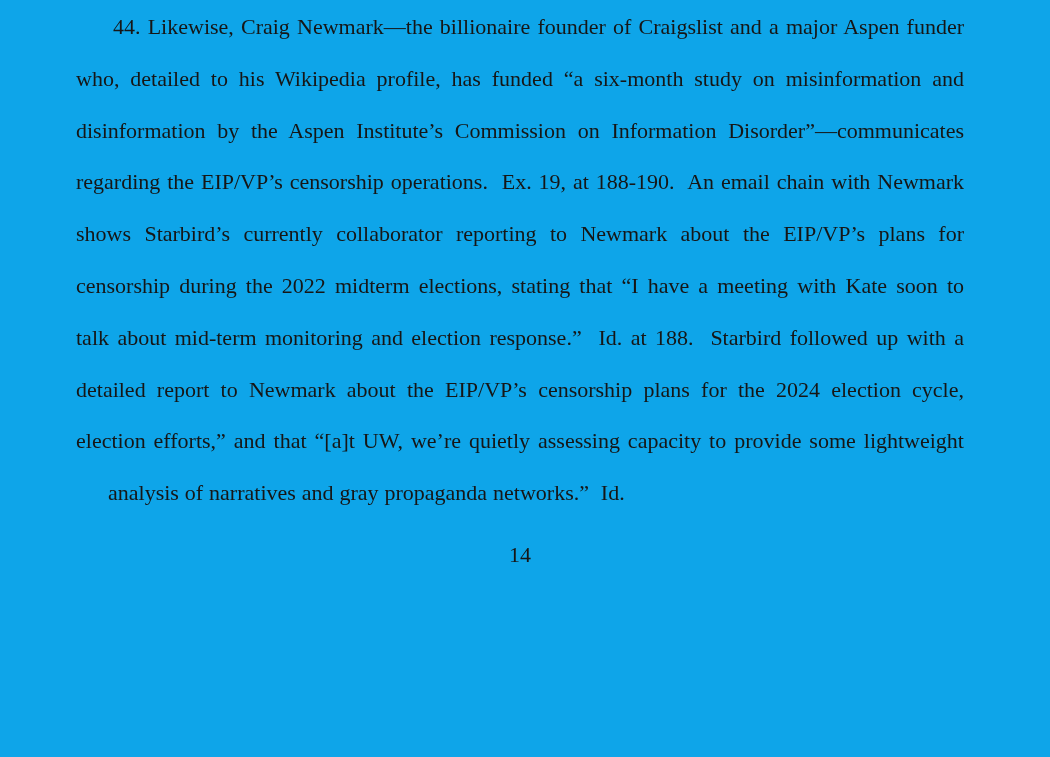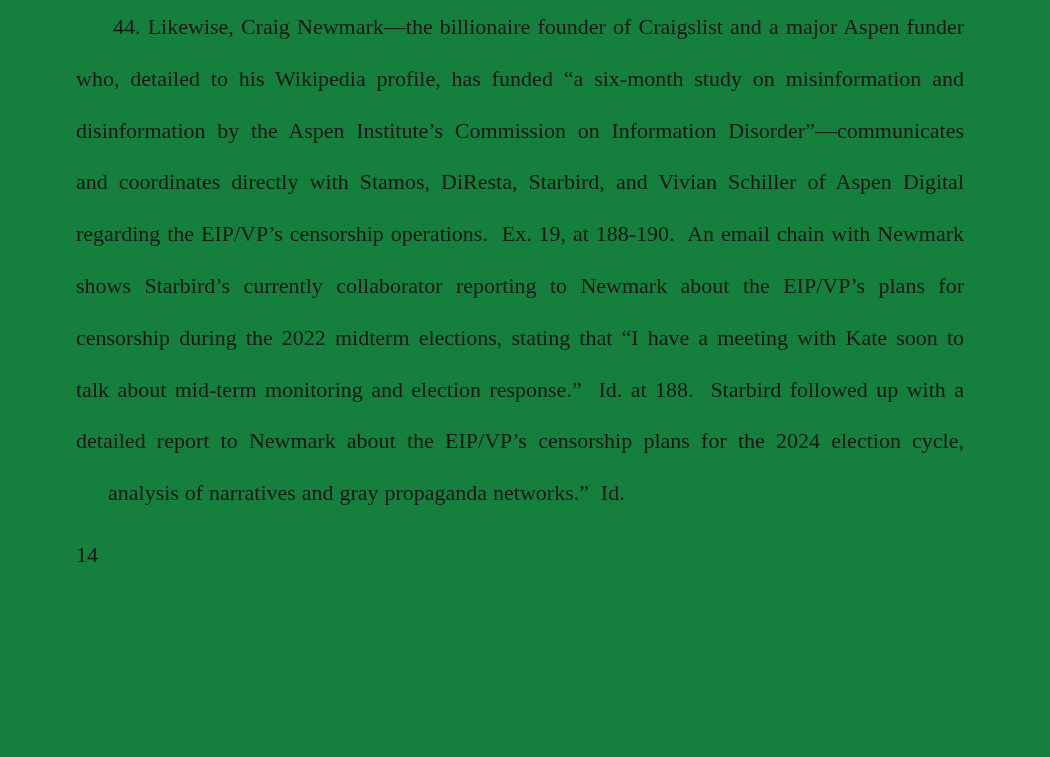--- a/index.html
+++ b/index.html
@@ -12,21 +12,21 @@
     height: 757px;
     overflow: hidden;
     font-family: "Liberation Serif", "DejaVu Serif", serif;
     color: #161616;
   }
   .page {
     box-sizing: border-box;
     width: 1050px;
     height: 757px;
     padding: 1px 86px 16px 76px;
-    background: #15803d;
+    background: #0ea5e9;
   }
   .para-line {
     font-size: 22px;
     line-height: 51.8px;
     height: 51.8px;
     white-space: normal;
     word-spacing: 0.02em;
   }
   .justified {
     text-align: justify;
@@ -38,46 +38,47 @@
   .last-line {
     text-align: left;
     margin-left: 32px;
   }
   .cite {
   }
   .page-number {
     font-size: 22px;
     line-height: 51.8px;
     margin-top: 10px;
+    text-align: center;
   }
 </style>
 </head>
 <body>
 
 <div class="page">
   <div>
 
     <div class="para-line justified first-line"><span>44. Likewise, Craig Newmark—the billionaire founder of Craigslist and a major Aspen funder</span></div>
 
     <div class="para-line justified"><span>who, detailed to his Wikipedia profile, has funded “a six-month study on misinformation and</span></div>
 
     <div class="para-line justified"><span>disinformation by the Aspen Institute’s Commission on Information Disorder”—communicates</span></div>
 
-    <div class="para-line justified"><span>and coordinates directly with Stamos, DiResta, Starbird, and Vivian Schiller of Aspen Digital</span></div>
 
     <div class="para-line justified"><span>regarding the EIP/VP’s censorship operations.&nbsp; Ex. 19, at 188-190.&nbsp; An email chain with Newmark</span></div>
 
     <div class="para-line justified"><span>shows Starbird’s currently collaborator reporting to Newmark about the EIP/VP’s plans for</span></div>
 
     <div class="para-line justified"><span>censorship during the 2022 midterm elections, stating that “I have a meeting with Kate soon to</span></div>
 
     <div class="para-line justified"><span>talk about mid-term monitoring and election response.”&nbsp; </span><span class="cite">Id.</span><span> at 188.&nbsp; Starbird followed up with a</span></div>
 
     <div class="para-line justified"><span>detailed report to Newmark about the EIP/VP’s censorship plans for the 2024 election cycle,</span></div>
 
 
+    <div class="para-line justified"><span>election efforts,” and that “[a]t UW, we’re quietly assessing capacity to provide some lightweight</span></div>
 
     <div class="para-line last-line"><span>analysis of narratives and gray propaganda networks.”&nbsp; </span><span class="cite">Id.</span></div>
 
   </div>
 
   <div class="page-number">14</div>
 </div>
 
 </body></html>

